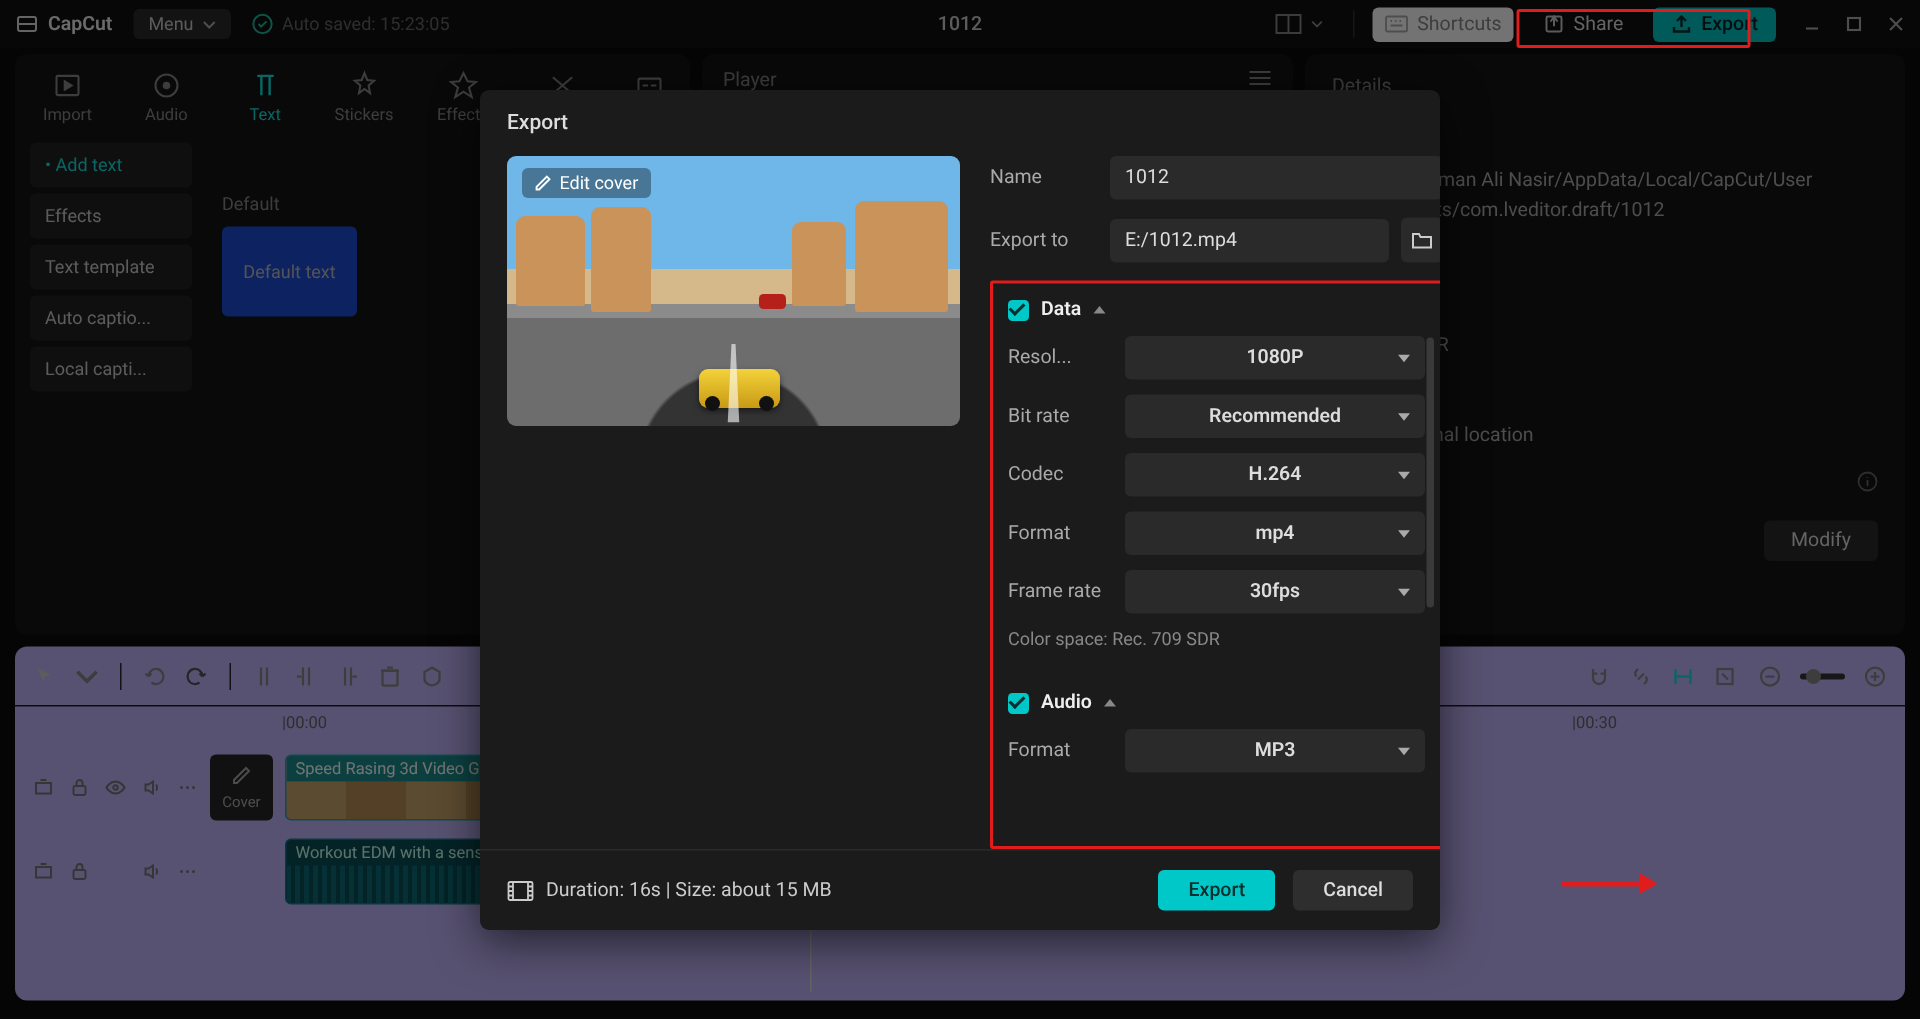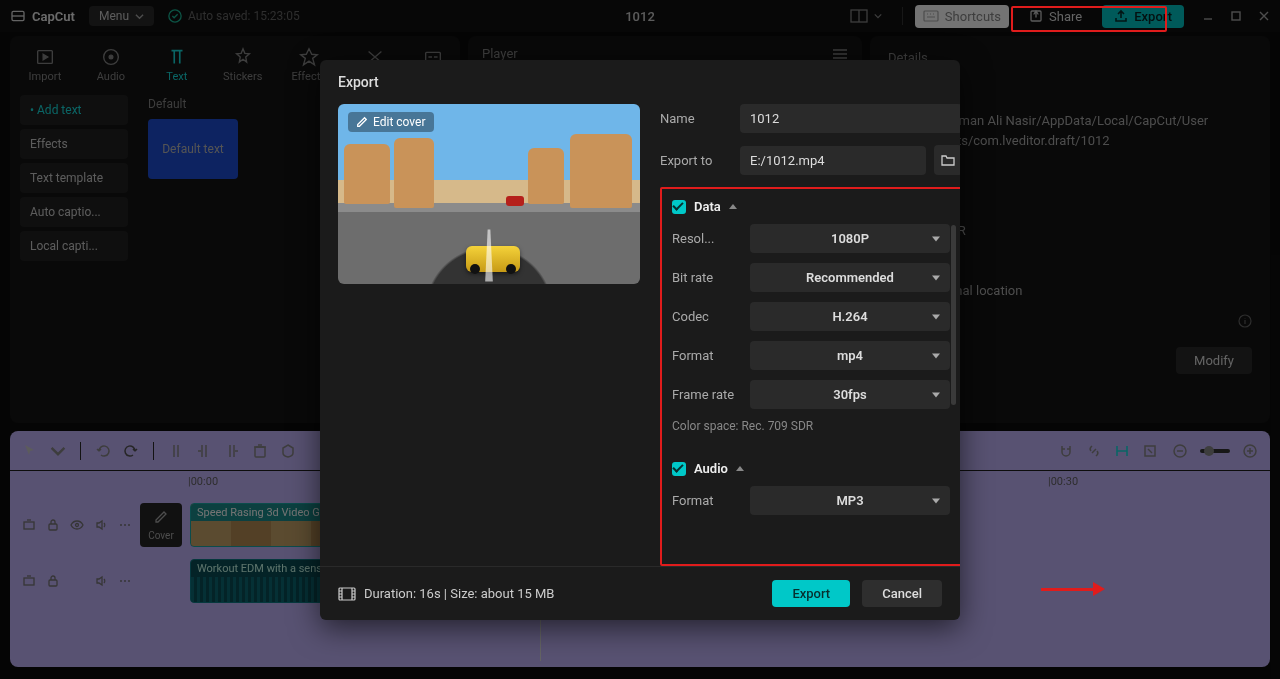--- a/index.html
+++ b/index.html
@@ -29,25 +29,25 @@
   .tool-tabs { display:flex; padding:6px 8px 0; gap:12px; }
   .tool-tab { width:56px; display:flex; flex-direction:column; align-items:center; gap:2px; color:#888; font-size:11px; padding:4px 0;}
   .tool-tab.active { color:#17e0e0;align-items:center; }
   .tool-tab svg { width:22px; height:22px; }
   .left-body { display:flex; flex:1;}
   .left-sidebar { width:128px; padding:8px 10px; display:flex; flex-direction:column; gap:4px;}
   .side-item { background:#232323; color:#ccc; padding:8px 10px; border-radius:4px; font-size:12px; white-space:nowrap; overflow:hidden; text-overflow:ellipsis;}
   .side-item.active { color:#17e0e0; }
   .side-item.active::before { content:"• "; }
   .left-content { flex:1; padding:10px;}
-  .left-content-title { color:#888; font-size:12px; margin-bottom:8px;}
+  .left-content-title { color:#888; font-size:12px; margin-bottom:8px;margin-top:32px;}
   .default-card { width:90px; height:60px; background:#1d4ed8; border-radius:4px; display:flex; align-items:center; justify-content:center; color:#bbb; font-size:12px;}
 
   .center-panel { flex:1; display:flex; flex-direction:column;}
-  .center-header { display:flex; justify-content:space-between; padding:10px 14px; color:#888; font-size:13px;align-items:center;}
+  .center-header { display:flex; justify-content:space-between; padding:10px 14px; color:#888; font-size:13px;}
   .right-panel { width:400px; padding:14px 18px; display:flex; flex-direction:column; gap:10px; overflow:hidden;}
   .right-header { color:#888; font-size:13px; margin-bottom:6px; }
   .detail-line { color:#aaa; font-size:13px; line-height:20px; }
   .detail-line.muted { color:#888;}
   .modify-btn { align-self:flex-end; background:#2a2a2a; color:#ddd; padding:6px 18px; border-radius:4px; margin-top:6px; font-size:13px;}
 
   
   .timeline { margin:8px 10px 10px; height:236px; background:#c4b5fd; border-radius:8px; position:relative; z-index:10;}
   .tl-toolbar { height:40px; display:flex; align-items:center; padding:0 12px; gap:14px; border-bottom:1px solid #1e1e1e;}
   .tl-toolbar .grp { display:flex; gap:12px; align-items:center;}

